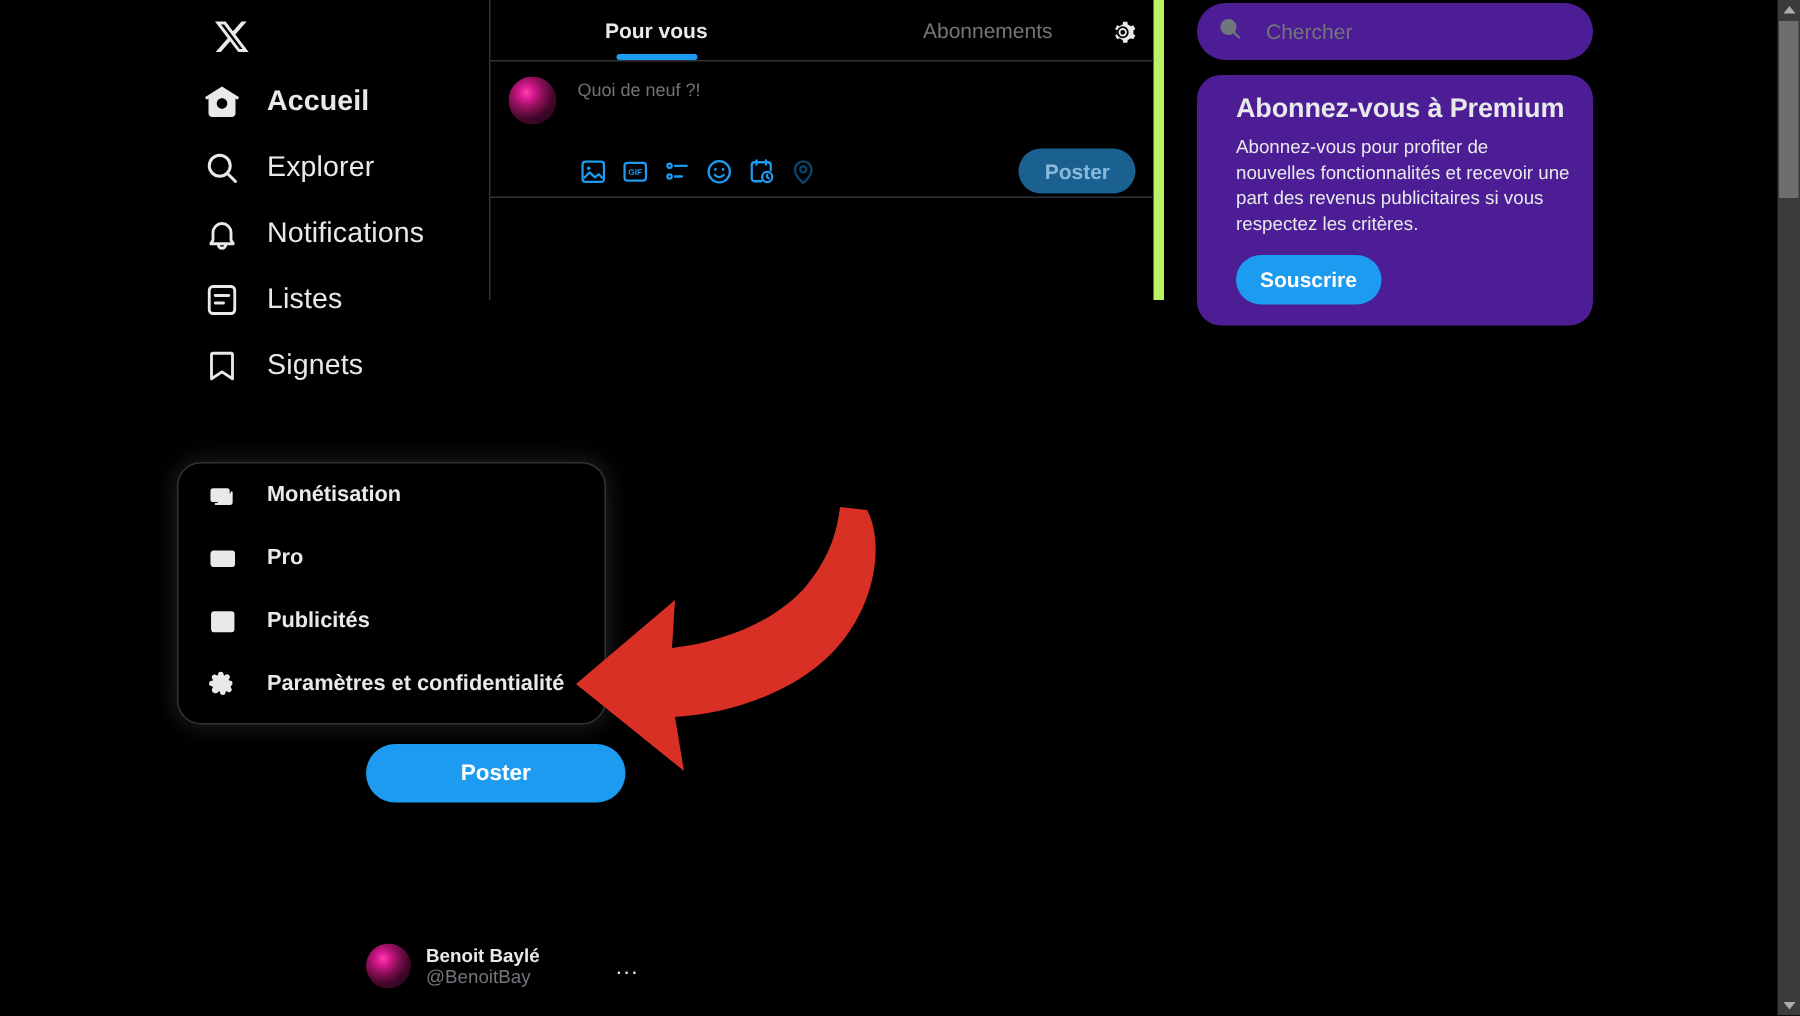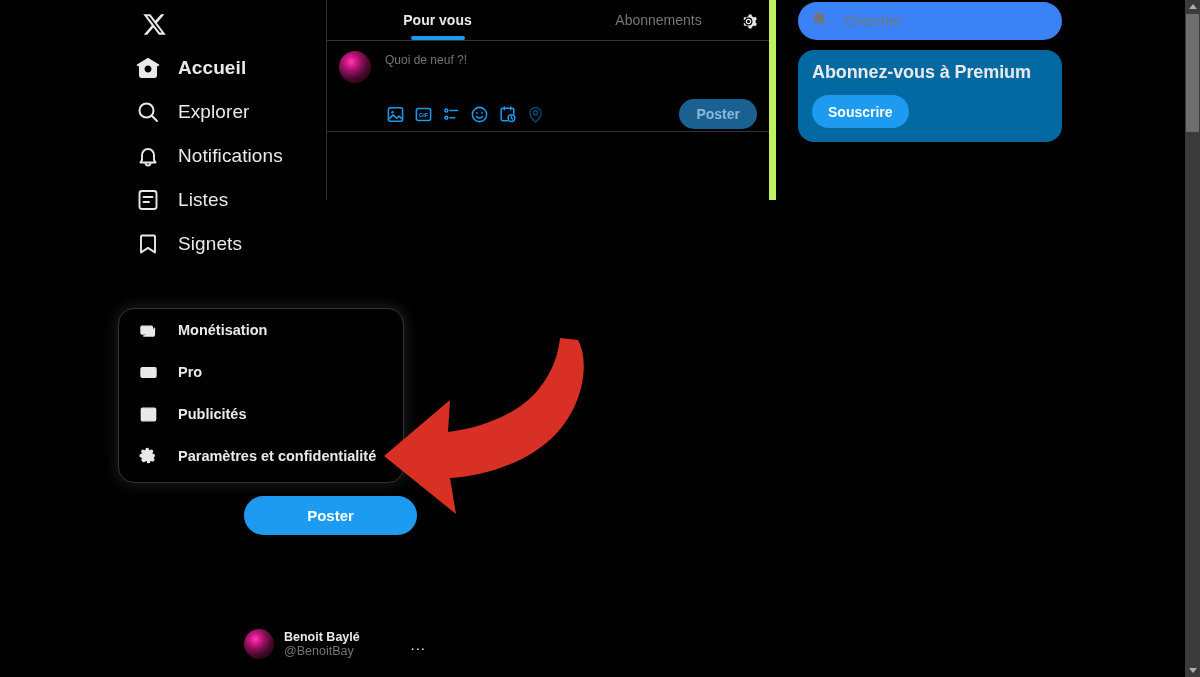--- a/index.html
+++ b/index.html
@@ -69,29 +69,29 @@
   .c-ico { width: 21px; height: 21px; margin-right: 7px; display: flex;
            align-items: center; justify-content: center; cursor: pointer; }
   .c-ico svg { width: 19px; height: 19px; }
   .c-ico.dim svg { opacity: .45; }
   .post-sm { margin-left: auto; background: #1a6091; color: #8ab9dc; border: none;
              border-radius: 16px; height: 30px; padding: 0 17px; font-size: 14px;
              font-weight: 700; font-family: "Liberation Sans", sans-serif; cursor: pointer; }
 
   
   .right-col { position: absolute; left: 798px; top: 2px; width: 264px; }
-  .search-box { position: relative; height: 38px; background: #3b82f6; border-radius: 19px;
+  .search-box { position: relative; height: 38px; background: #4c1d95; border-radius: 19px;
                 display: flex; align-items: center; padding: 0 14px; cursor: text; }
   .search-box svg { width: 16px; height: 16px; fill: #71767b; flex: 0 0 16px; }
   .search-inp { background: transparent; border: none; outline: none; margin-left: 16px;
                 color: #e7e9ea; font-size: 14px; width: 100%;
                 font-family: "Liberation Sans", sans-serif; }
   .search-inp::placeholder { color: #71767b; }
 
-  .premium-card { margin-top: 10px; background: #0369a1; border-radius: 16px; padding: 12px 14px 14px 14px; }
+  .premium-card { margin-top: 10px; background: #4c1d95; border-radius: 16px; padding: 12px 14px 14px 26px; }
   .premium-card h2 { font-size: 18px; font-weight: 700; color: #e7e9ea; letter-spacing: -.1px; }
   .premium-card p { margin-top: 7px; font-size: 12.5px; line-height: 1.35; color: #e7e9ea; }
   .sub-btn { margin-top: 12px; background: #1d9bf0; color: #fff; border: none;
              border-radius: 17px; height: 33px; padding: 0 16px; font-size: 14px;
              font-weight: 700; font-family: "Liberation Sans", sans-serif; cursor: pointer; }
 
   
   .menu { position: absolute; left: 118px; top: 308px; width: 286px; height: 175px;
           background: #000; border: 1px solid #2f3336; border-radius: 16px;
           box-shadow: 0 0 14px 2px rgba(120,130,140,.22); overflow: hidden; z-index: 20; }
@@ -271,20 +271,21 @@
         <svg viewBox="0 0 24 24" fill="none" stroke="#71767b" stroke-width="2.2">
             <circle cx="10.5" cy="10.5" r="7"></circle>
             <line x1="15.8" y1="15.8" x2="21" y2="21" stroke-linecap="round"></line>
           </svg>
       </span>
       <input class="search-inp" type="text" placeholder="Chercher" style="">
     </div>
 
     <section class="premium-card">
       <h2>Abonnez-vous à Premium</h2>
+      <p>Abonnez-vous pour profiter de nouvelles fonctionnalités et recevoir une part des revenus publicitaires si vous respectez les critères.</p>
       <button class="sub-btn">Souscrire</button>
     </section>
   </aside>
 
   <div class="menu">
     <div class="menu-item">
       <span class="m-ico">
         <svg viewBox="0 0 24 24" fill="none" stroke="#e7e9ea" stroke-width="1.7">
             <rect x="2.5" y="6.5" width="14.5" height="10" rx="1.4"></rect>
             <circle cx="9.7" cy="11.5" r="2.1"></circle>

